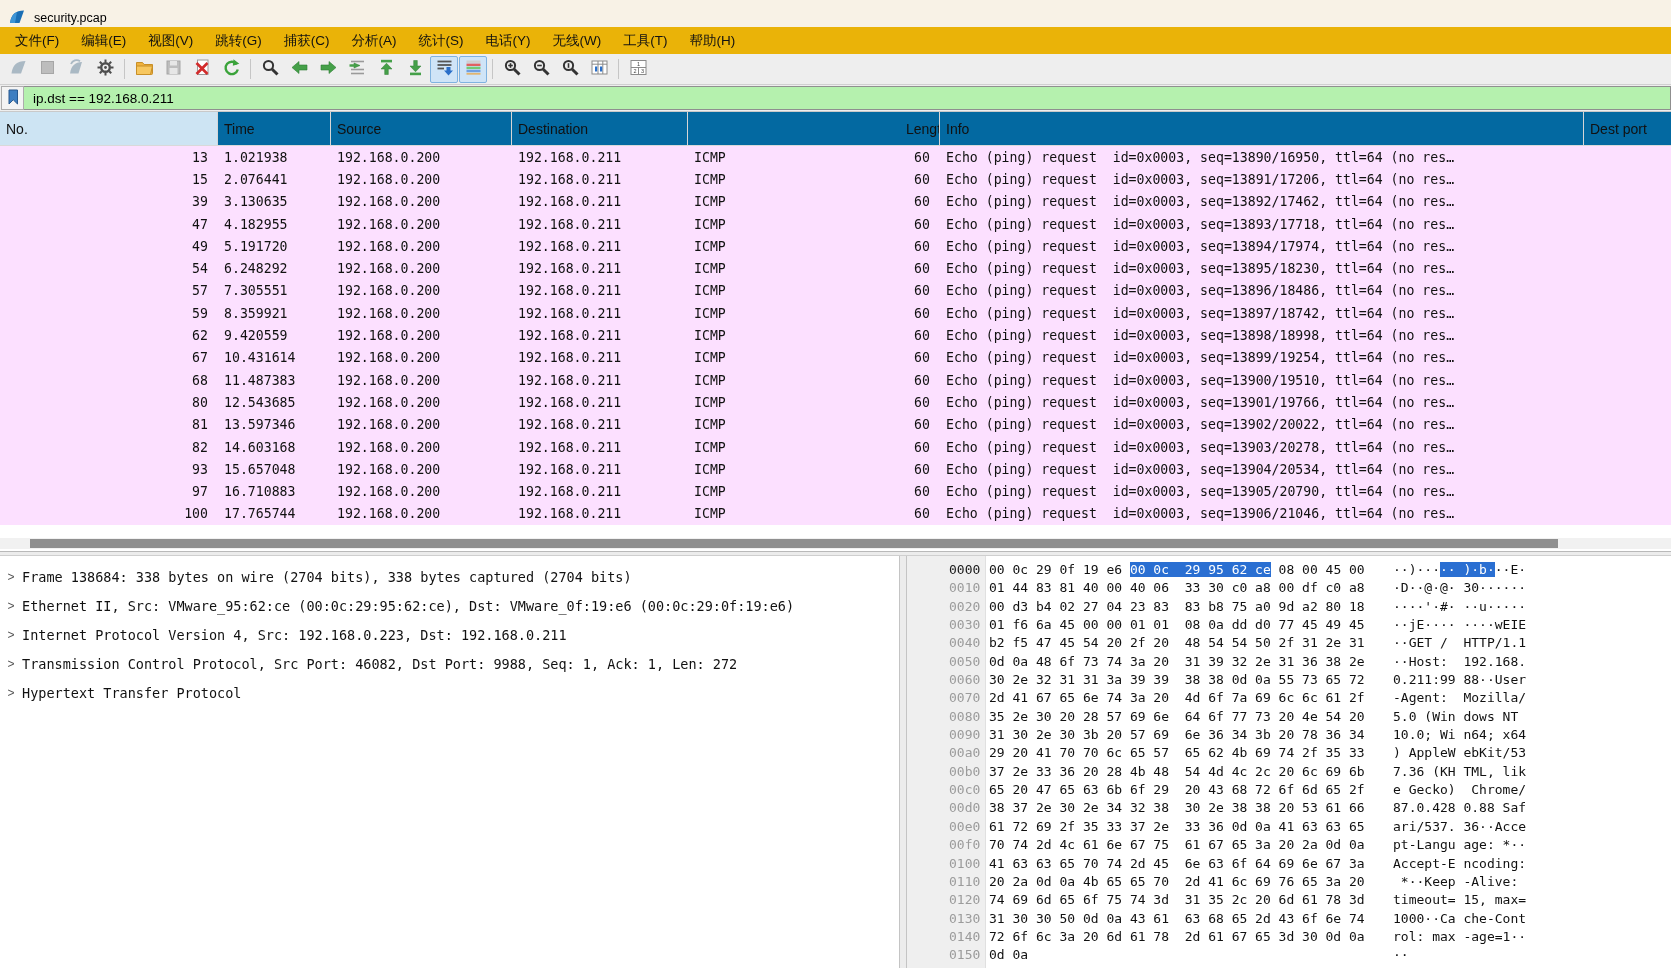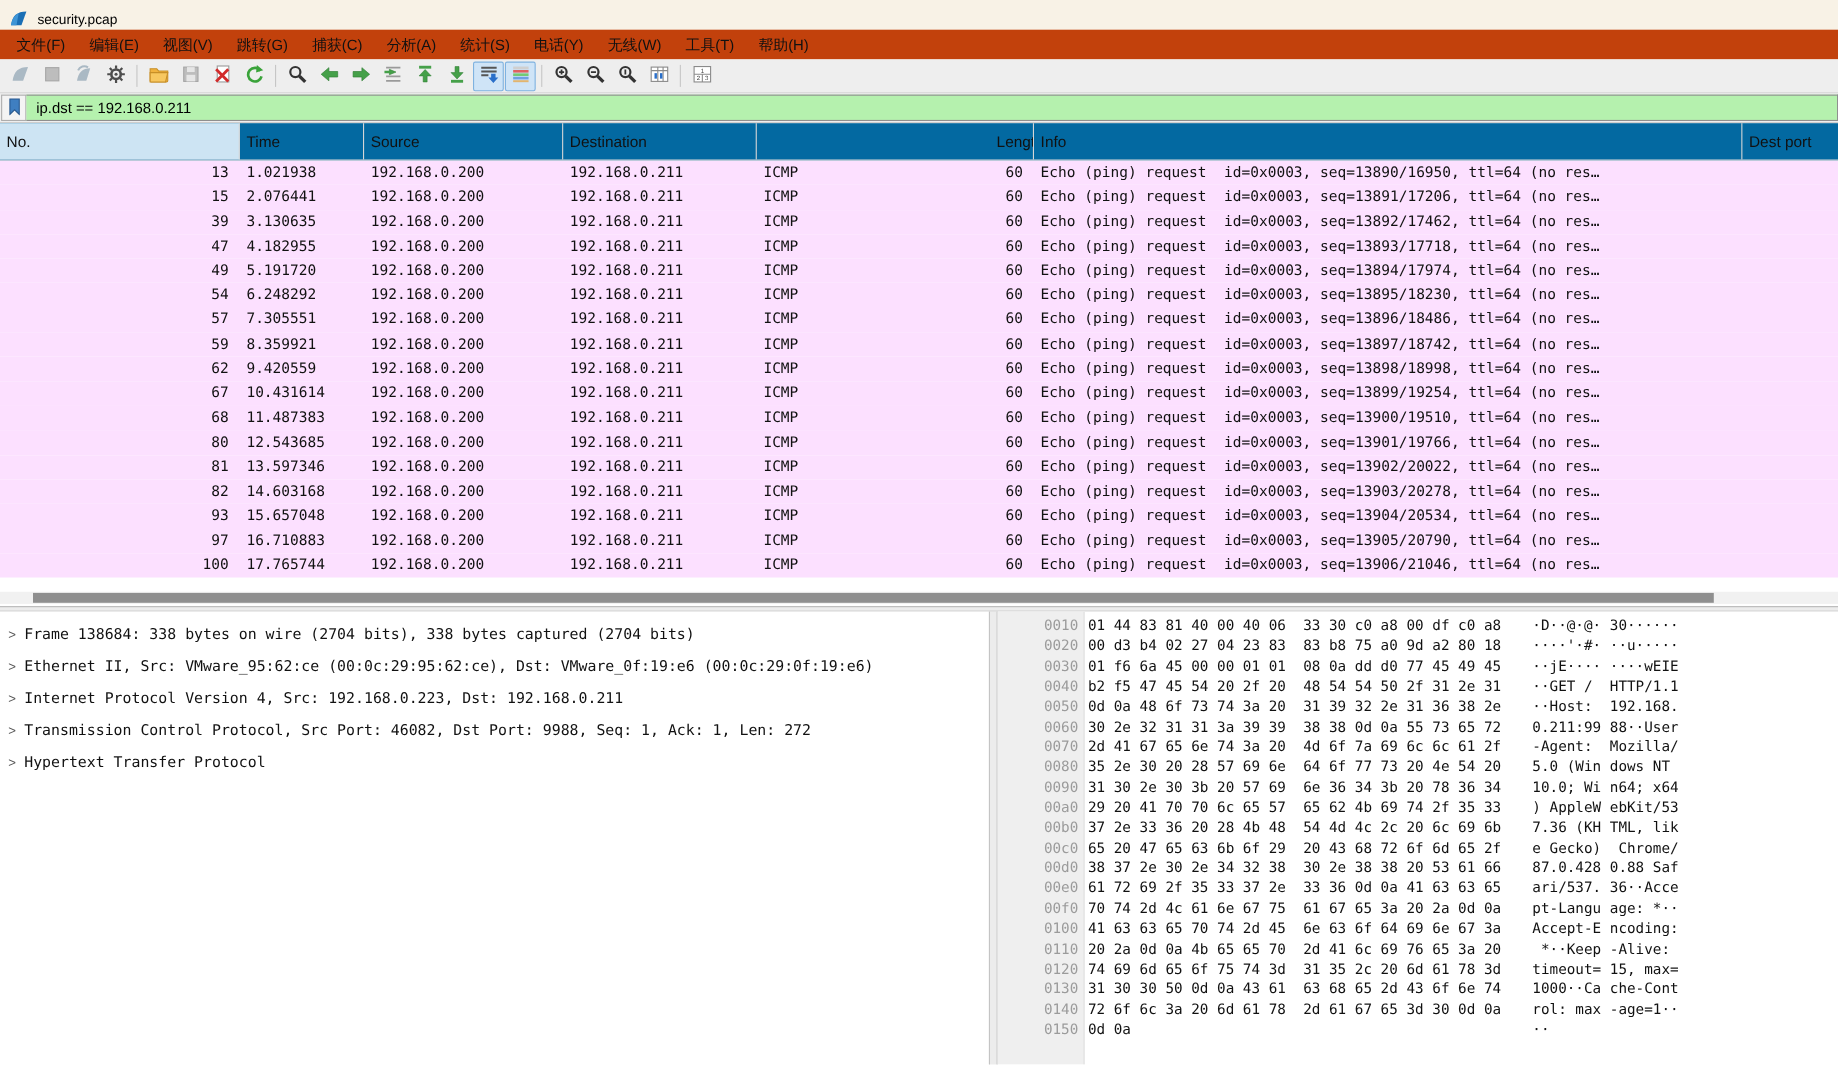--- a/index.html
+++ b/index.html
@@ -4,21 +4,21 @@
 <style>
   html,body{margin:0;padding:0;background:#ffffff;}
   #app{position:relative;width:1671px;height:968px;overflow:hidden;
        font-family:"Liberation Sans",sans-serif;font-size:13px;color:#111;
        background:#fff;}
   
   .titlebar{position:absolute;left:0;top:0;width:100%;height:36px;
             background:#f8f2e6;display:flex;align-items:center;gap:8px;padding-left:8px;box-sizing:border-box;}
   .titlebar .apptitle{font-size:12.5px;color:#000;}
   
-  .menubar{position:absolute;left:0;top:27px;width:100%;height:27px;background:#c2410c;
+  .menubar{position:absolute;left:0;top:27px;width:100%;height:27px;background:#eab308;
            display:flex;align-items:center;padding-left:4px;box-sizing:border-box;}
   .menu-item{padding:0 11px;height:100%;display:flex;align-items:center;font-size:13.5px;cursor:default;}
   
   .toolbar{position:absolute;left:0;top:54px;width:100%;height:31px;background:#eeeeee;
            border-bottom:1px solid #d0d0d0;display:flex;align-items:center;padding-left:4px;box-sizing:border-box;gap:1px;}
   .tbtn{width:26px;height:25px;display:flex;align-items:center;justify-content:center;border:1px solid transparent;border-radius:2px;}
   .tbtn.active{background:#cfe4f7;border:1px solid #7fb2e0;}
   .tsep{width:1px;height:20px;background:#c6c6c6;margin:0 4px;}
   
   .filterbar{position:absolute;left:0;top:85px;width:100%;height:27px;background:#eeeeee;
@@ -308,20 +308,21 @@
       <div class="dline"><span class="dexp">&gt;</span><span>Internet Protocol Version 4, Src: 192.168.0.223, Dst: 192.168.0.211</span></div>
       <div class="dline"><span class="dexp">&gt;</span><span>Transmission Control Protocol, Src Port: 46082, Dst Port: 9988, Seq: 1, Ack: 1, Len: 272</span></div>
       <div class="dline"><span class="dexp">&gt;</span><span>Hypertext Transfer Protocol</span></div>
     </div>
 
   <div class="vsplit"></div>
 
   <div class="hex-pane">
     <div class="offset-strip"></div>
     <div class="hexrows" id="hexRows">
+        <div class="hxrow"><span class="hxoff cur">0000</span><span class="hxbytes">00 0c 29 0f 19 e6 <span class="selhex">00 0c  29 95 62 ce</span> 08 00 45 00</span><span class="hxascii">··)···<span class="selhex">·· )·b·</span>··E·</span></div>
         <div class="hxrow"><span class="hxoff">0010</span><span class="hxbytes">01 44 83 81 40 00 40 06  33 30 c0 a8 00 df c0 a8</span><span class="hxascii">·D··@·@· 30······</span></div>
         <div class="hxrow"><span class="hxoff">0020</span><span class="hxbytes">00 d3 b4 02 27 04 23 83  83 b8 75 a0 9d a2 80 18</span><span class="hxascii">····'·#· ··u·····</span></div>
         <div class="hxrow"><span class="hxoff">0030</span><span class="hxbytes">01 f6 6a 45 00 00 01 01  08 0a dd d0 77 45 49 45</span><span class="hxascii">··jE···· ····wEIE</span></div>
         <div class="hxrow"><span class="hxoff">0040</span><span class="hxbytes">b2 f5 47 45 54 20 2f 20  48 54 54 50 2f 31 2e 31</span><span class="hxascii">··GET /  HTTP/1.1</span></div>
         <div class="hxrow"><span class="hxoff">0050</span><span class="hxbytes">0d 0a 48 6f 73 74 3a 20  31 39 32 2e 31 36 38 2e</span><span class="hxascii">··Host:  192.168.</span></div>
         <div class="hxrow"><span class="hxoff">0060</span><span class="hxbytes">30 2e 32 31 31 3a 39 39  38 38 0d 0a 55 73 65 72</span><span class="hxascii">0.211:99 88··User</span></div>
         <div class="hxrow"><span class="hxoff">0070</span><span class="hxbytes">2d 41 67 65 6e 74 3a 20  4d 6f 7a 69 6c 6c 61 2f</span><span class="hxascii">-Agent:  Mozilla/</span></div>
         <div class="hxrow"><span class="hxoff">0080</span><span class="hxbytes">35 2e 30 20 28 57 69 6e  64 6f 77 73 20 4e 54 20</span><span class="hxascii">5.0 (Win dows NT </span></div>
         <div class="hxrow"><span class="hxoff">0090</span><span class="hxbytes">31 30 2e 30 3b 20 57 69  6e 36 34 3b 20 78 36 34</span><span class="hxascii">10.0; Wi n64; x64</span></div>
         <div class="hxrow"><span class="hxoff">00a0</span><span class="hxbytes">29 20 41 70 70 6c 65 57  65 62 4b 69 74 2f 35 33</span><span class="hxascii">) AppleW ebKit/53</span></div>

